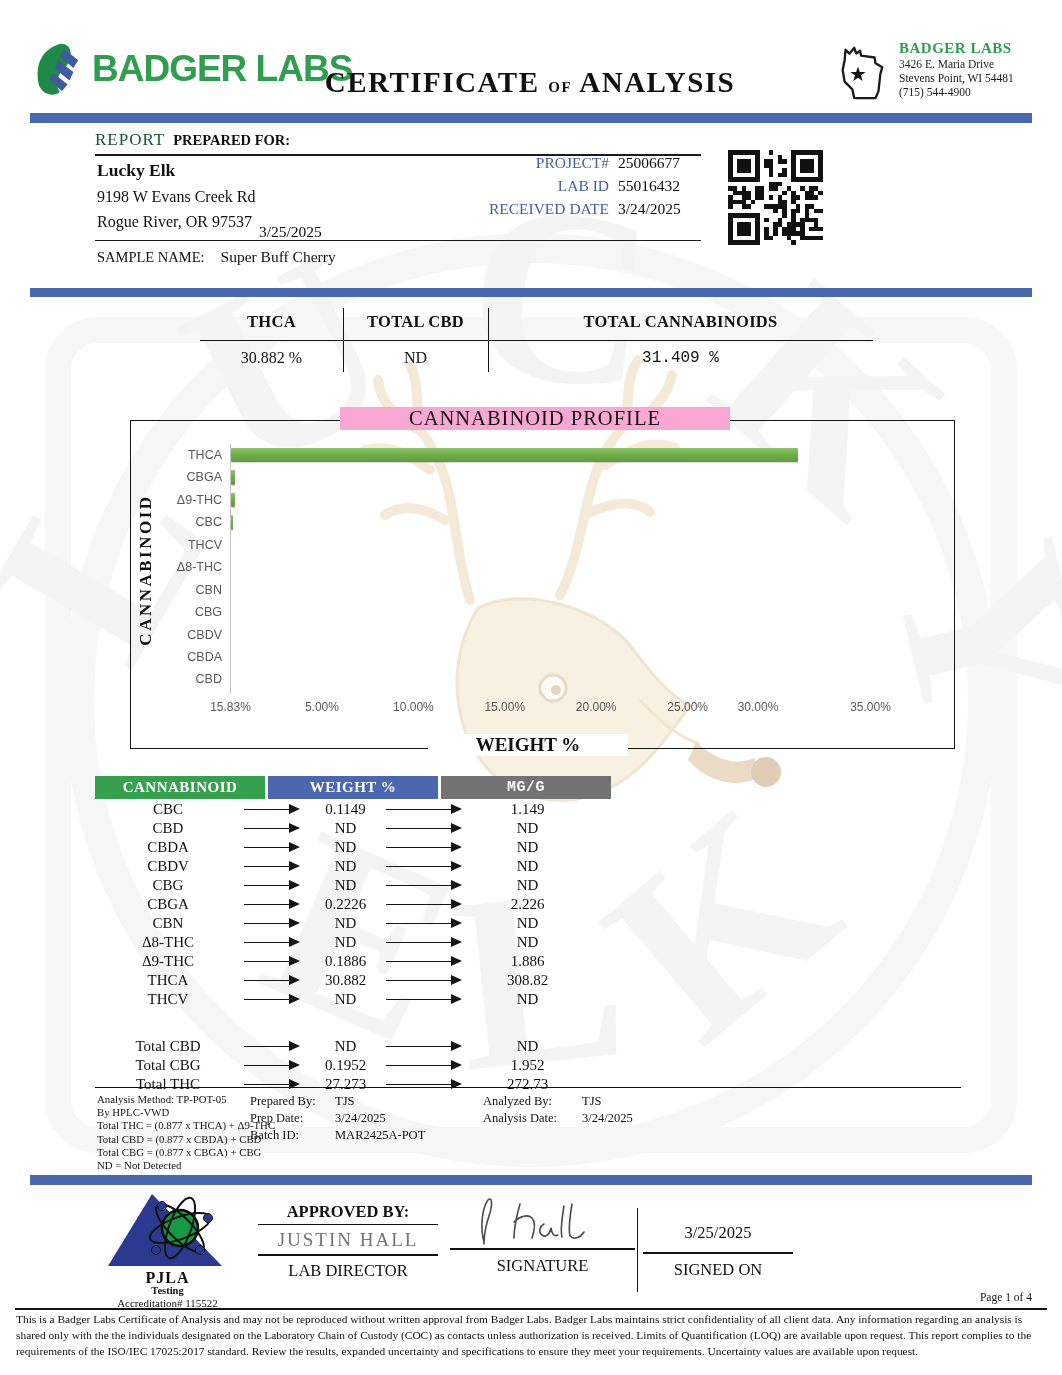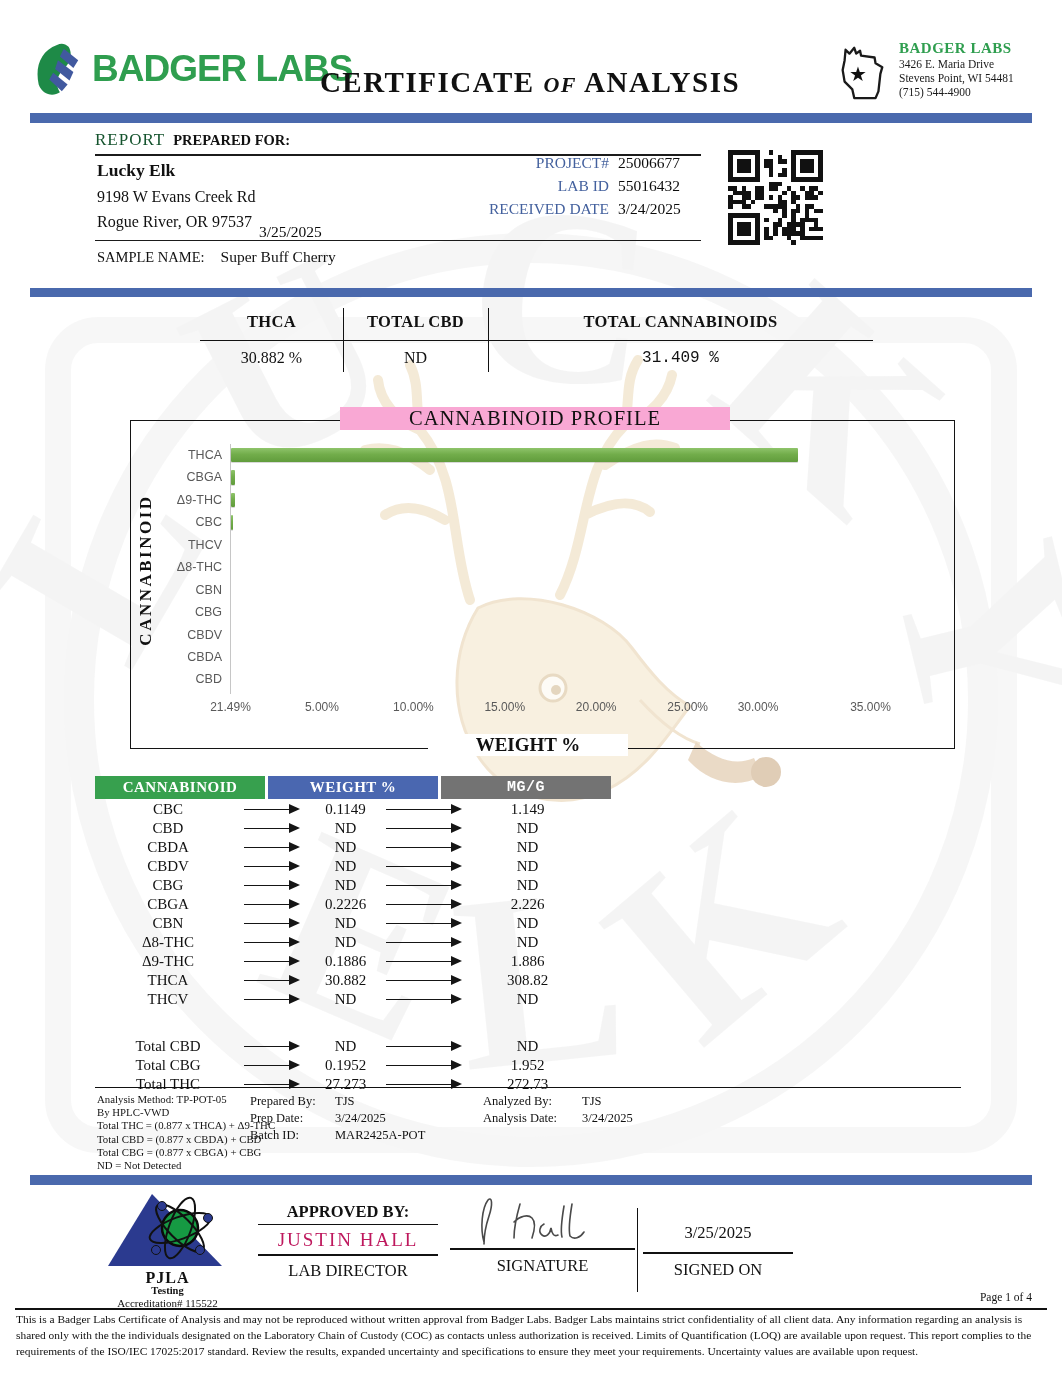--- a/index.html
+++ b/index.html
@@ -9,21 +9,21 @@
   svg{display:block;}
 
   
   #watermark{position:absolute;left:0;top:0;z-index:0;pointer-events:none;}
   .content{position:absolute;inset:0;z-index:1;}
 
   
   #logo{left:30px;top:42px;display:flex;align-items:center;gap:8px;}
   #logo-text{font-family:"Liberation Sans",sans-serif;font-weight:bold;font-size:37px;letter-spacing:-1px;color:#2f9e4f;}
   #doc-title{left:285px;top:66px;width:490px;text-align:center;font-weight:bold;font-size:29px;letter-spacing:1.5px;white-space:nowrap;}
-  #doc-title .small{font-size:22px;font-style:italic;}
+  #doc-title .small{font-size:15px;}
   #lab-info{left:833px;top:40px;display:flex;gap:8px;}
   #wi-star{position:absolute;left:16px;top:22px;font-size:20px;color:#111;}
   #lab-name{font-weight:bold;font-size:15px;letter-spacing:.5px;color:#2f9e4f;}
   .lab-line{font-size:11.5px;line-height:14px;color:#1a1a1a;}
   .accent-bar{height:10px;background:#4a69ad;}
   #bar1{left:30px;top:113px;width:1002px;}
   #bar2{left:30px;top:288px;width:1002px;height:9px;}
   #bar3{left:30px;top:1175px;width:1002px;}
 
   
@@ -92,21 +92,21 @@
   .nval{display:inline-block;margin-left:3px;}
 
   
   #pjla{left:100px;top:1192px;width:135px;text-align:center;}
   #pjla-name{font-weight:bold;font-size:16px;letter-spacing:1px;line-height:15px;margin-top:2px;}
   #pjla-sub{font-weight:bold;font-size:10.5px;line-height:12px;}
   #pjla-acc{font-size:11px;line-height:13px;}
   #approved{left:258px;top:1202px;width:180px;text-align:center;}
   #approved-by{font-weight:bold;font-size:16.5px;}
   .hr1{border-top:1.5px solid #111;margin-top:2px;}
-  #approver{color:#be185d;font-size:19px;letter-spacing:2px;margin:4px 0 3px;}
+  #approver{color:#737373;font-size:19px;letter-spacing:2px;margin:4px 0 3px;}
   .hr2{border-top:2.5px solid #111;}
   #lab-director{font-size:16.5px;margin-top:5px;}
   #sigblock{left:450px;top:1192px;width:185px;text-align:center;}
   #sig-line{border-top:2px solid #111;margin-top:1px;}
   #sig-label{font-size:16.5px;margin-top:6px;}
   #vdiv{left:637px;top:1208px;height:84px;border-left:1.5px solid #111;}
   #signed{left:643px;top:1192px;width:150px;text-align:center;}
   #signed-date{font-size:16.5px;padding-top:31px;}
   #signed-line{border-top:2px solid #111;margin-top:9px;}
   #signed-label{font-size:16.5px;margin-top:6px;}
@@ -387,21 +387,21 @@
         </div>
         <div class="brow"></div>
         <div class="brow"></div>
         <div class="brow"></div>
         <div class="brow"></div>
         <div class="brow"></div>
         <div class="brow"></div>
         <div class="brow"></div>
       </div>
     <div id="chart-ticks" class="abs">
-        <div class="tick" style="left: 190.5px;">21.49%</div>
+        <div class="tick" style="left: 190.5px;">15.83%</div>
         <div class="tick" style="left: 281.9px;">5.00%</div>
         <div class="tick" style="left: 373.4px;">10.00%</div>
         <div class="tick" style="left: 464.8px;">15.00%</div>
         <div class="tick" style="left: 556.2px;">20.00%</div>
         <div class="tick" style="left: 647.7px;">25.00%</div>
         <div class="tick" style="left: 718px;">30.00%</div>
         <div class="tick" style="left: 830.5px;">35.00%</div>
       </div>
     <div id="chart-xlab" class="abs">WEIGHT %</div>
 

